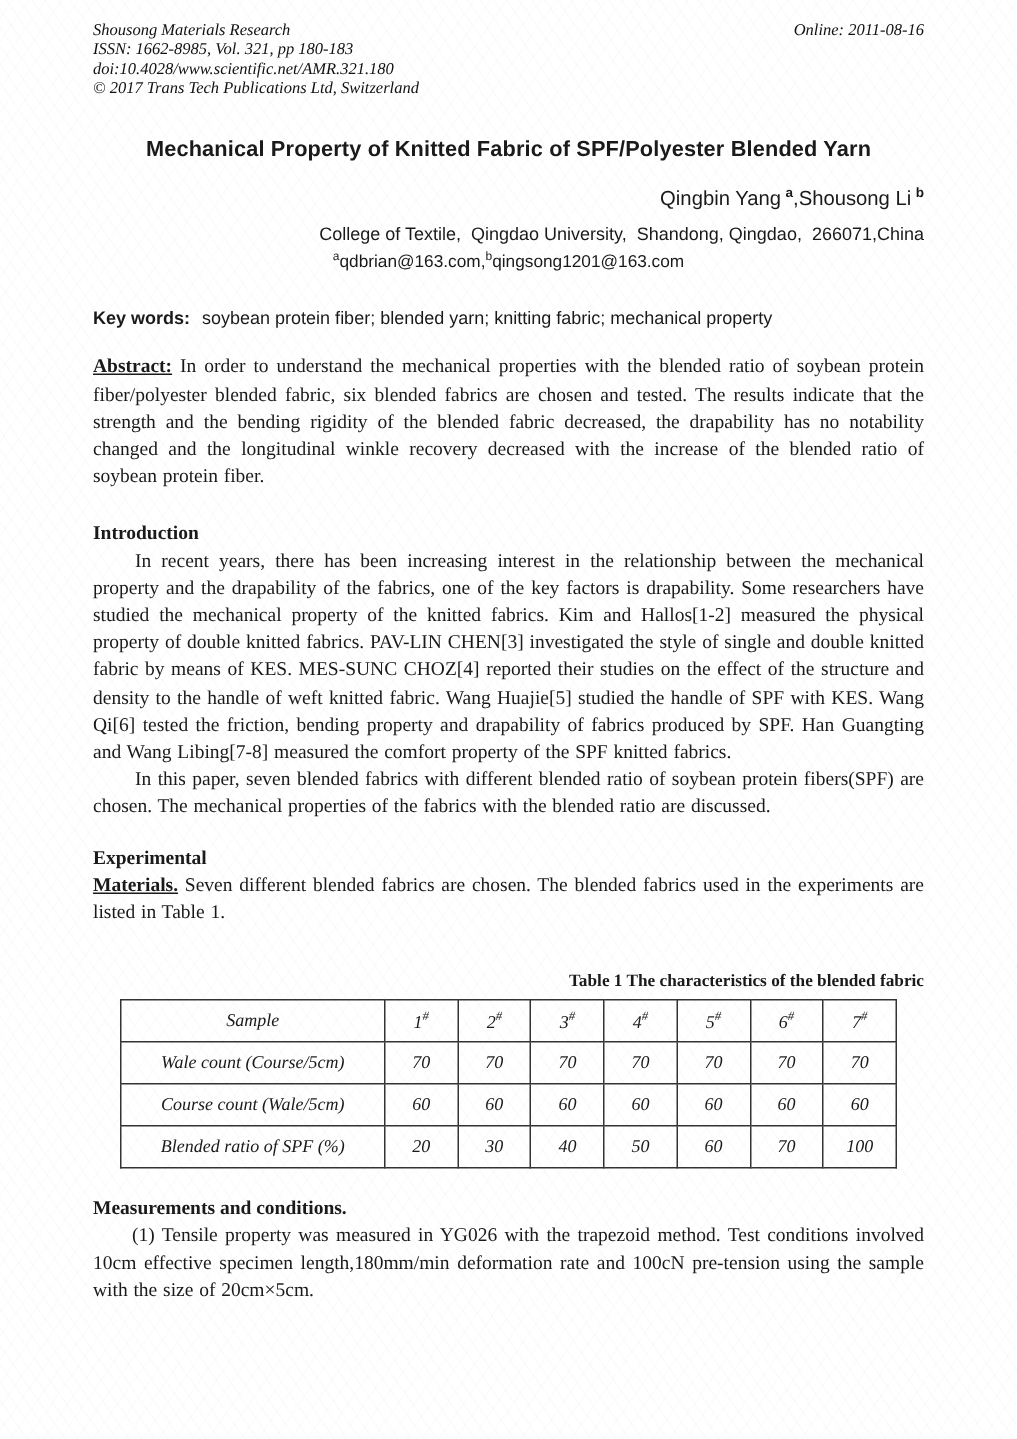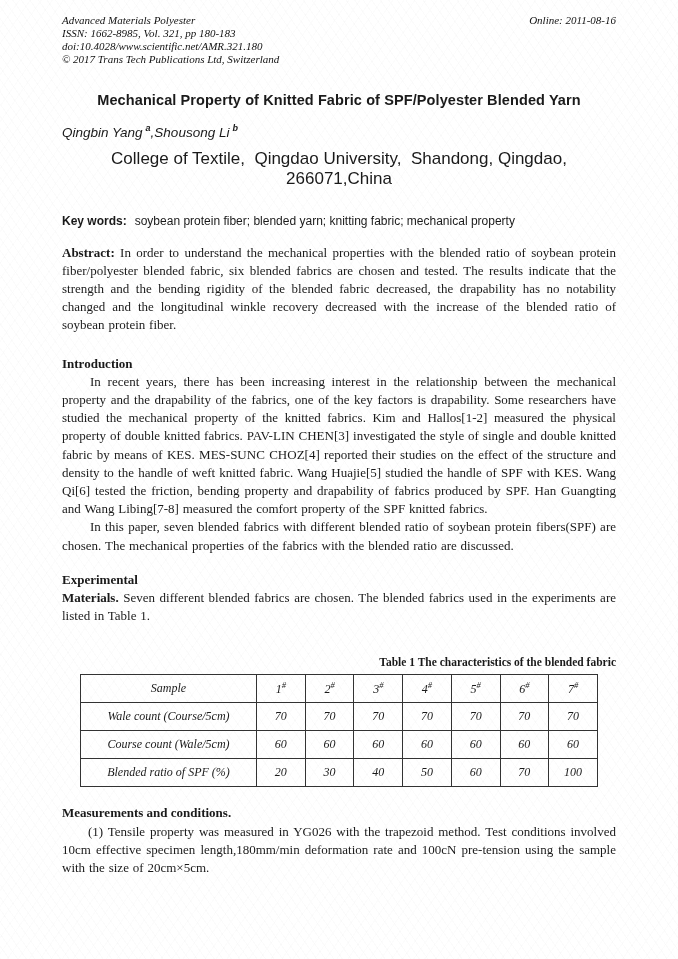--- a/index.html
+++ b/index.html
@@ -44,35 +44,34 @@
     margin-top: 26px;
     text-align: center;
     font-family: "Liberation Sans", sans-serif;
     font-weight: bold;
     font-size: 14.5px;
     white-space: nowrap;
     letter-spacing: 0.1px;
   }
   .authors {
     margin-top: 15px;
-    text-align: left;
+    text-align: right;
     font-family: "Liberation Sans", sans-serif;
     font-size: 13.5px;
-    font-style: italic;
   }
   .authors sup {
     font-weight: bold;
     font-size: 9px;
     margin-left: 3px;
   }
   .affiliation {
     margin-top: 9px;
-    text-align: center;
-    font-family: "Liberation Sans", sans-serif;
-    font-size: 17px;
+    text-align: right;
+    font-family: "Liberation Sans", sans-serif;
+    font-size: 12px;
     white-space: pre-wrap;
   }
   .emails {
     margin-top: 3px;
     text-align: center;
     font-family: "Liberation Sans", sans-serif;
     font-size: 11.5px;
   }
   .emails sup { font-size: 8px; }
   
@@ -85,21 +84,21 @@
   .keywords .kw-text { padding-left: 8px; }
   
   .para {
     font-family: "Liberation Serif", serif;
     font-size: 13px;
     line-height: 18.2px;
     text-align: justify;
     word-spacing: 0.6px;
   }
   .abstract { margin-top: 16px; }
-  .bold-lead { font-weight: bold; }
+  .bold-lead { font-weight: bold; text-decoration: underline; }
   .section-heading {
     font-family: "Liberation Serif", serif;
     font-size: 13px;
     font-weight: bold;
     line-height: 18.2px;
   }
   .intro-heading { margin-top: 20px; }
   .indent { text-indent: 28px; }
   .exp-heading { margin-top: 16px; }
   
@@ -131,36 +130,39 @@
   .meas-heading { margin-top: 17px; }
   .meas-para .indent2 { text-indent: 26px; }
 </style>
 </head>
 <body>
 
 <div class="page">
 
   <div class="header-row">
     <div class="pub-info">
-      <div>Advanced Materials Polyester</div>
+      <div>Shousong Materials Research</div>
       <div>ISSN: 1662-8985, Vol. 321, pp 180-183</div>
       <div>doi:10.4028/www.scientific.net/AMR.321.180</div>
       <div>© 2017 Trans Tech Publications Ltd, Switzerland</div>
     </div>
     <div class="online-date">Online: 2011-08-16</div>
   </div>
 
   <div class="title">Mechanical Property of Knitted Fabric of SPF/Polyester Blended Yarn</div>
 
   <div class="authors">
     <span>Qingbin Yang</span><sup>a</sup><span>,</span><span>Shousong Li</span><sup>b</sup>
   </div>
 
   <div class="affiliation">College of Textile,  Qingdao University,  Shandong, Qingdao,  266071,China</div>
 
+  <div class="emails">
+    <sup>a</sup><span>qdbrian@163.com,</span><sup>b</sup><span>qingsong1201@163.com</span>
+  </div>
 
   <div class="keywords">
     <span class="kw-label">Key words:</span><span class="kw-text">soybean protein fiber; blended yarn; knitting fabric; mechanical property</span>
   </div>
 
   <div class="para abstract">
     <span class="bold-lead">Abstract:</span>
     <span>In order to understand the mechanical properties with the blended ratio of soybean protein fiber/polyester blended fabric, six blended fabrics are chosen and tested. The results indicate that the strength and the bending rigidity of the blended fabric decreased, the drapability has no notability changed and the longitudinal winkle recovery decreased with the increase of the blended ratio of soybean protein fiber.</span>
   </div>
 

